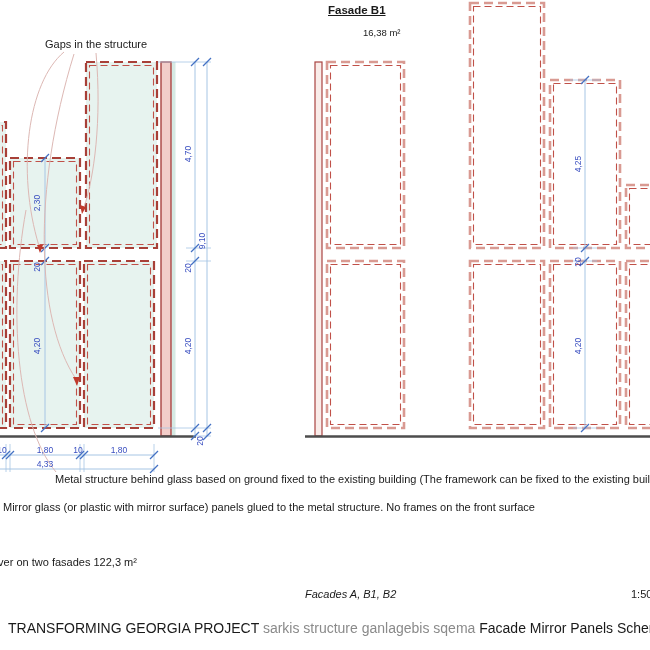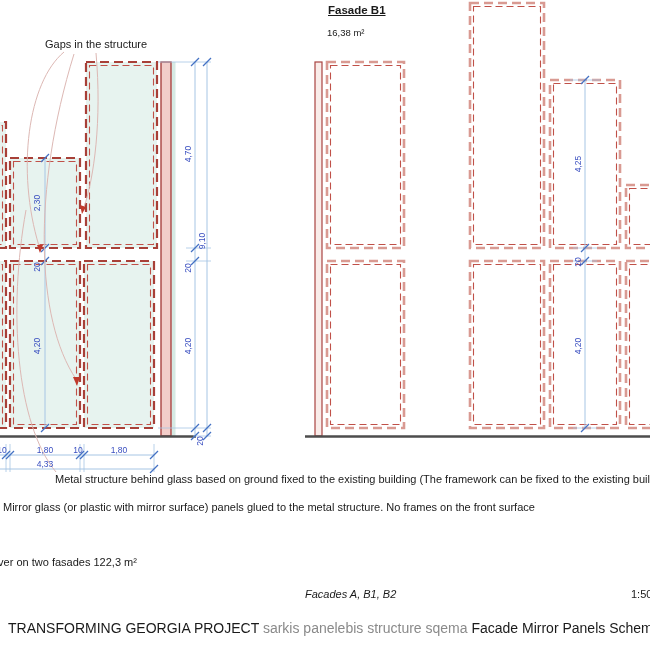--- a/index.html
+++ b/index.html
@@ -24,21 +24,21 @@
   .leader{fill:none;stroke:var(--leader);stroke-width:1;}
   .arrow{fill:var(--arrow);}
 
   
   .lbl{position:absolute;white-space:nowrap;}
   .note{font-size:11px;}
   .dim{position:absolute;font-size:8.5px;color:var(--dim-text);white-space:nowrap;
        transform:translate(-50%,-50%);}
   .dim.v{transform:translate(-50%,-50%) rotate(-90deg);}
   .b1-title{font-size:11.5px;font-weight:bold;}
-  .b1-area{font-size:9.5px;}
+  .b1-area{font-size:9.5px;margin-left:36px;}
   .gaps{font-size:11px;}
   .footer{font-size:11px;}
   .titleblock{position:absolute;left:8px;top:620px;font-size:14px;white-space:nowrap;}
   .titleblock .seg-gray{color:var(--text-gray);}
 </style>
 </head>
 <body>
 
 <div class="canvas">
 
@@ -179,16 +179,16 @@
   <div class="dim v" style="left:578px;top:346px;">4,20</div>
 
   <div class="lbl note" style="left:3px;top:501px;">Mirror glass (or plastic with mirror surface) panels glued to the metal structure. No frames on the front surface</div>
   <div class="lbl note" style="left:55px;top:473px;">Metal structure behind glass based on ground fixed to the existing building (The framework can be fixed to the existing buil</div>
   <div class="lbl note" style="left:-8px;top:556px;">over on two fasades 122,3 m²</div>
 
   <div class="lbl footer" style="left:305px;top:588px;font-style:italic;">Facades A, B1, B2</div>
   <div class="lbl footer" style="left:631px;top:588px;">1:50</div>
 
   <div class="titleblock">
-    <span class="seg-black">TRANSFORMING GEORGIA PROJECT </span><span class="seg-gray">sarkis panelebis structure sqema </span><span class="seg-black">Facade Mirror Panels Schem</span>
+    <span class="seg-black">TRANSFORMING GEORGIA PROJECT </span><span class="seg-gray">sarkis structure ganlagebis sqema </span><span class="seg-black">Facade Mirror Panels Schem</span>
   </div>
 
 </div>
 
 </body></html>

